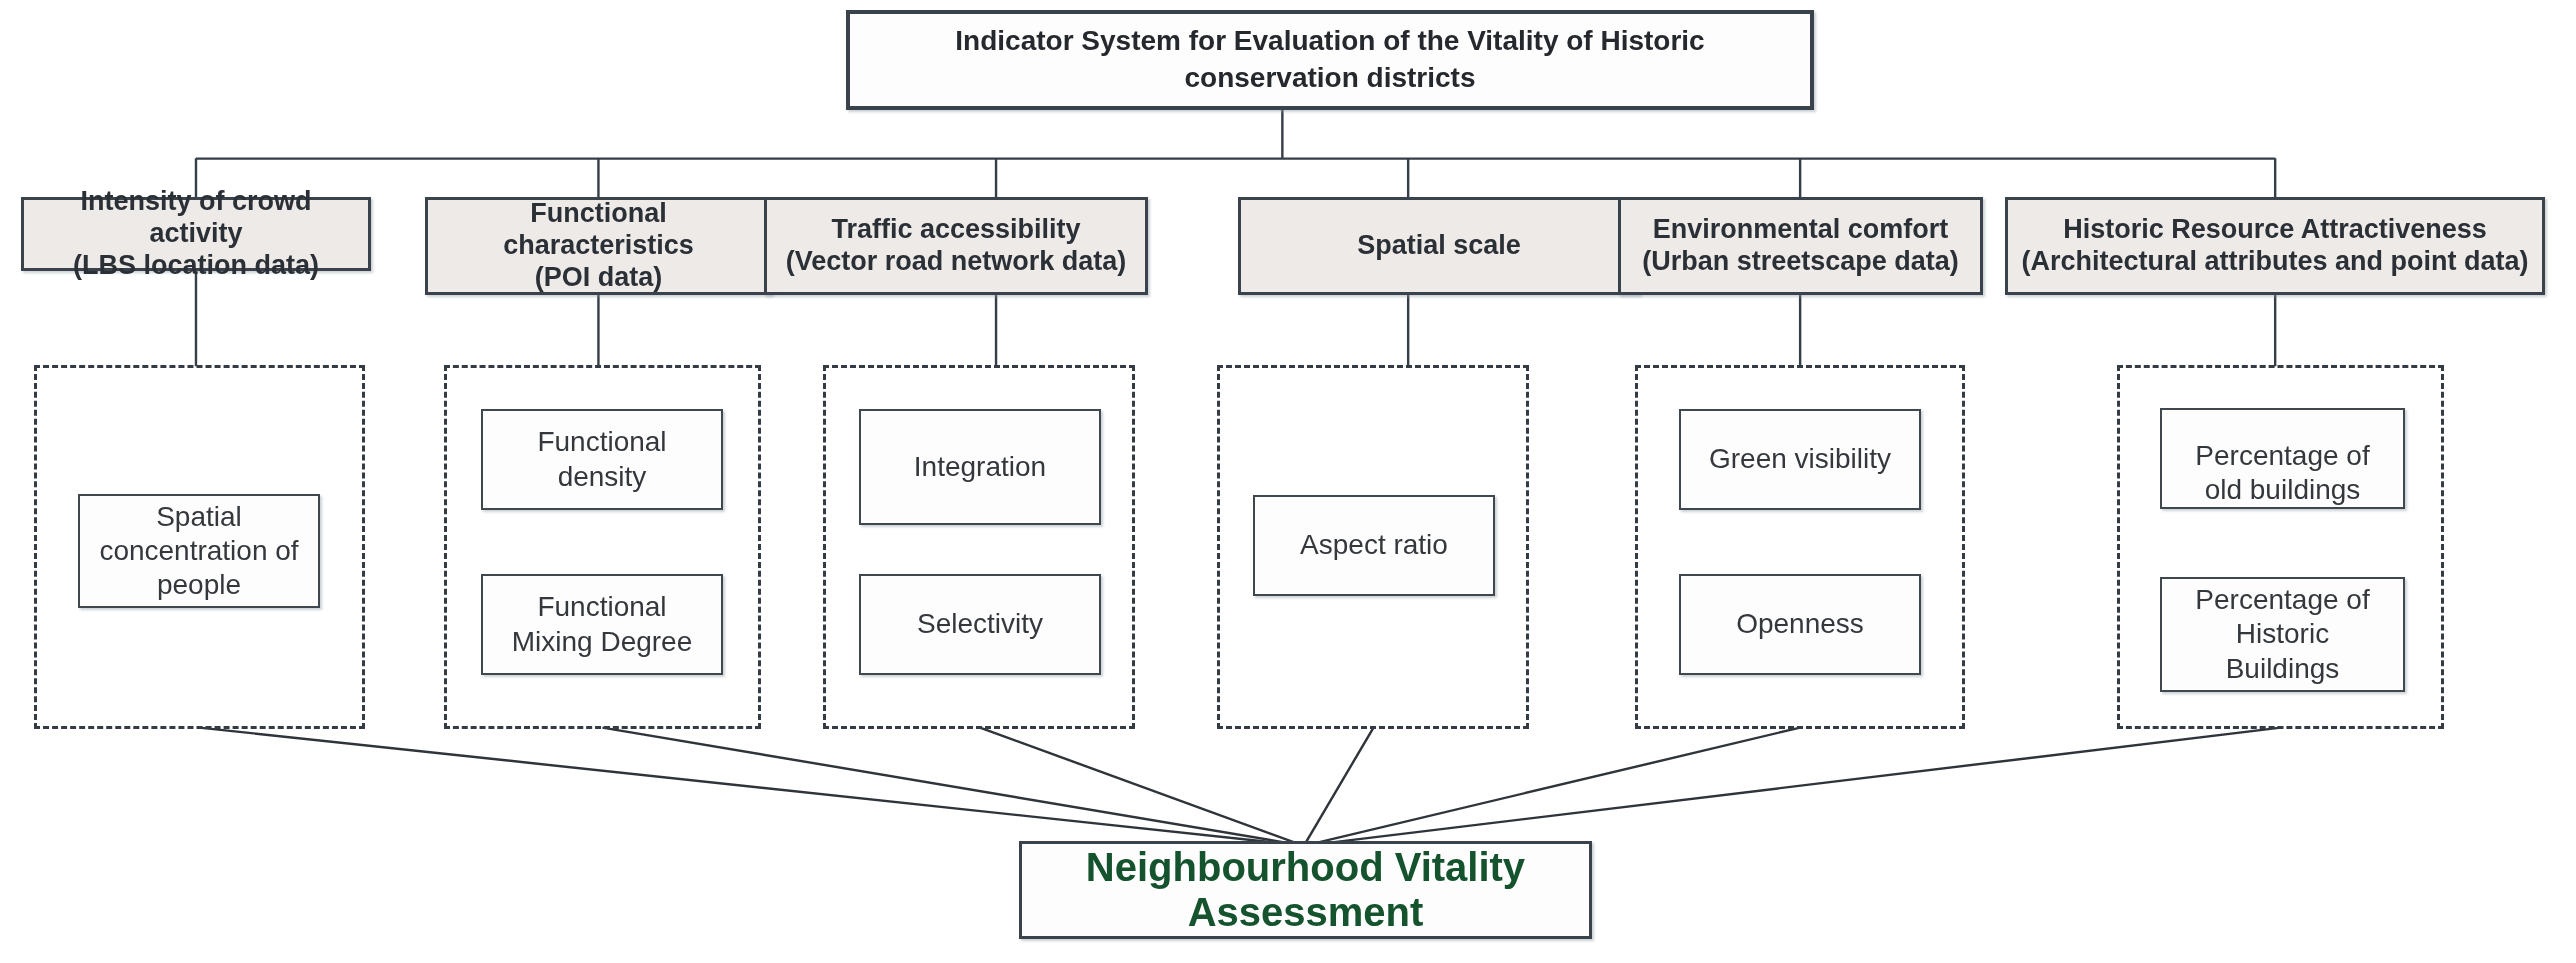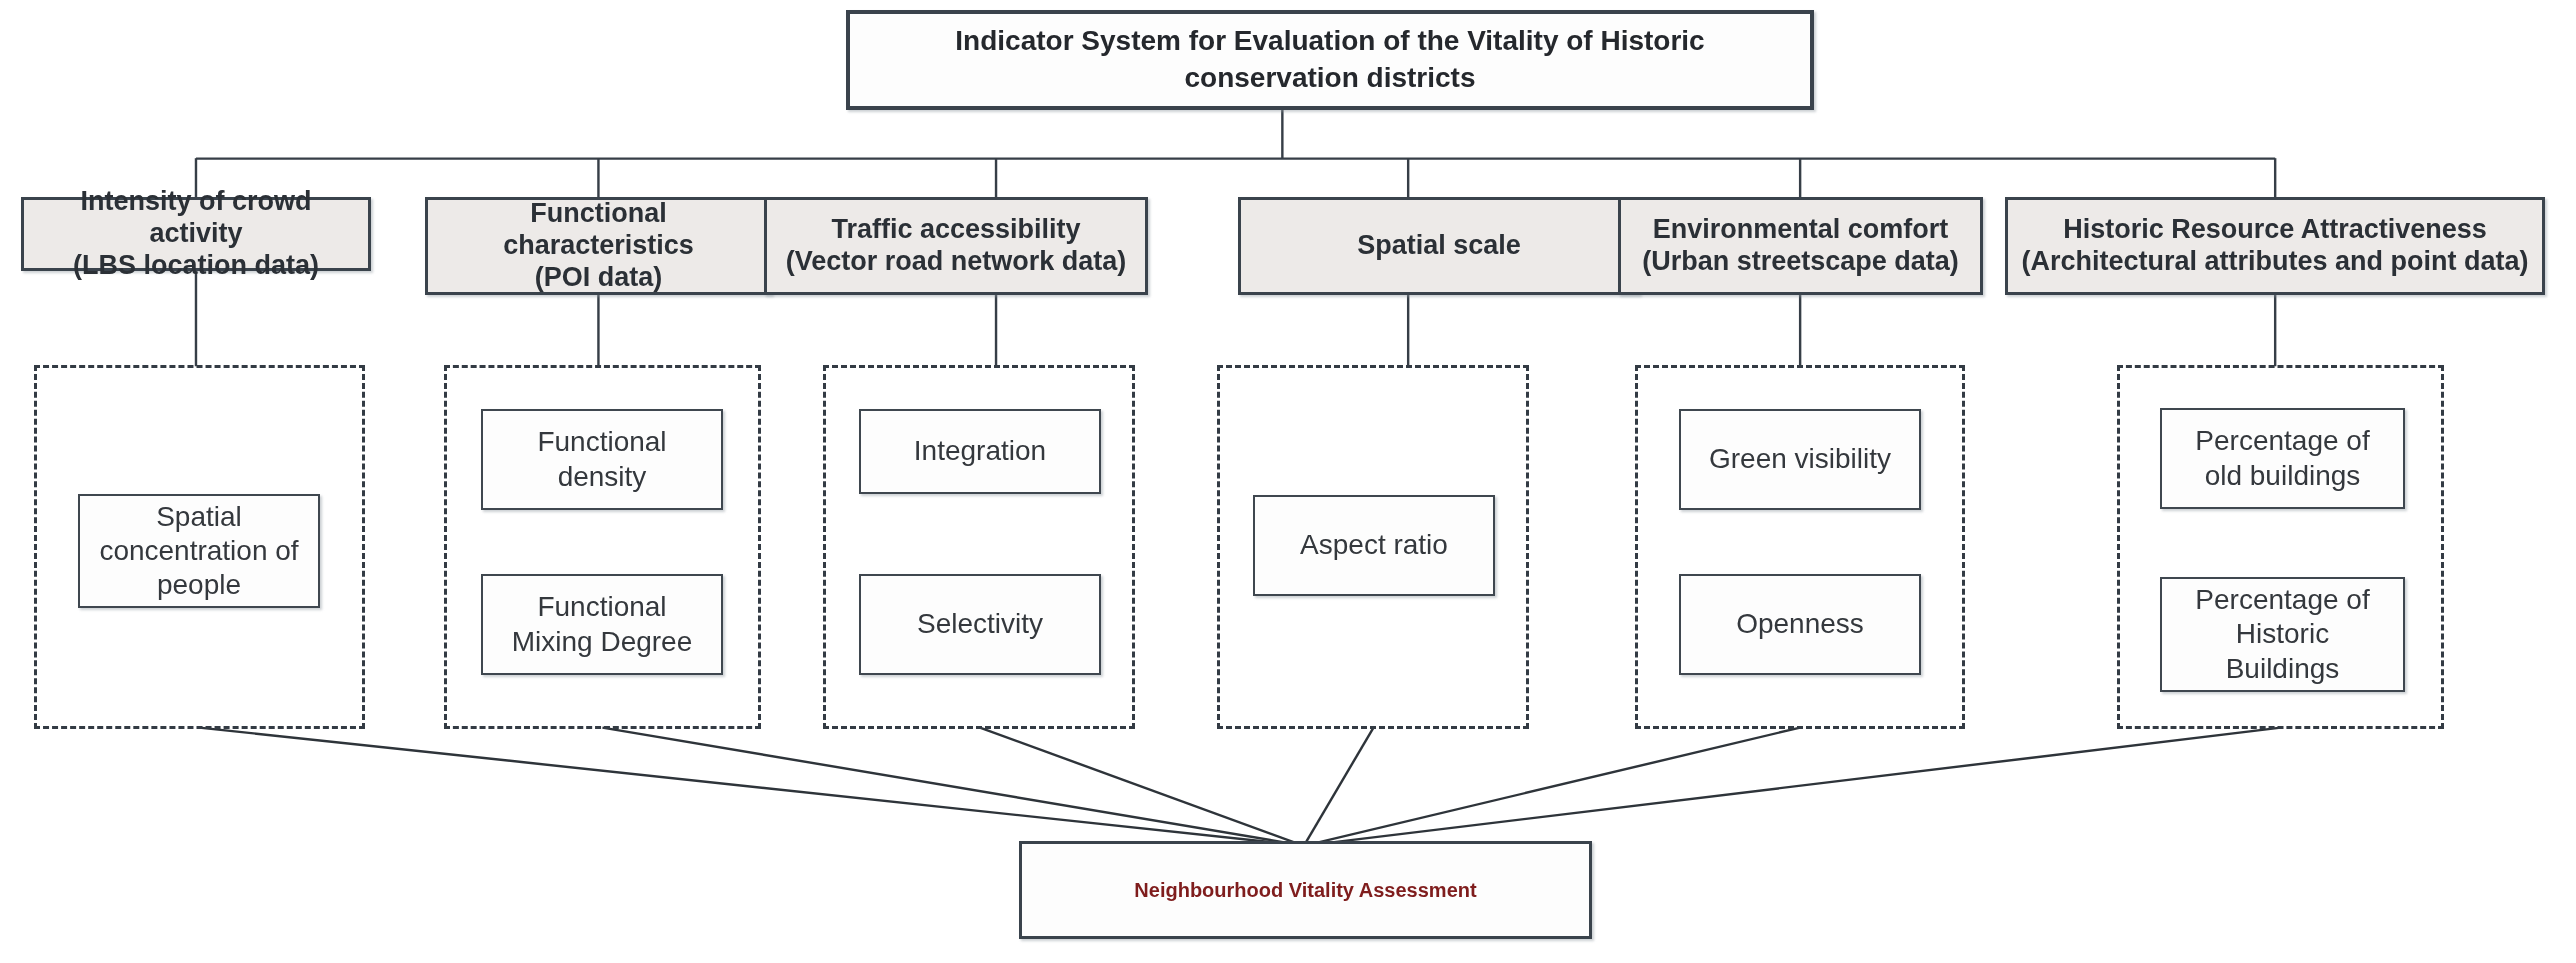--- a/index.html
+++ b/index.html
@@ -12,21 +12,21 @@
        display:flex;flex-direction:column;align-items:center;justify-content:center;
        text-align:center;box-shadow:1.6px 2.4px 2.4px rgba(145,152,160,0.45);}
   .title{border:4px solid #3A434C;font-weight:bold;font-size:28px;line-height:1.32;
          color:#25282D;padding:0 24px;}
   .cat{border:3.2px solid #3A434C;background:#EDEAE8;font-weight:bold;font-size:27px;
        line-height:1.18;color:#2B3036;padding:0 13px;}
   .cat span{display:block;width:100%;}
   .dash{position:absolute;box-sizing:border-box;border:3.2px dashed #333B44;background:transparent;z-index:2;}
   .ind{border:2.4px solid #3F474F;font-size:28px;line-height:1.22;color:#34383D;z-index:3;}
   .ind .txt{display:inline-block;max-width:213px;}
-  .assess{border:3.2px solid #3A434C;font-weight:bold;font-size:20px;color:#7f1d1d;padding:0 12px;}
+  .assess{border:3.2px solid #3A434C;font-weight:bold;font-size:40px;color:#14532d;padding:0 12px;}
 </style>
 </head>
 <body>
 
 <div id="canvas">
 
   <svg id="wires" width="2576" height="964" viewBox="0 0 3194 1195">
     <g stroke="#363E47" stroke-width="3" fill="none">
       <path d="M1590 128 V197"></path>
       <path d="M243 196.5 H2821"></path>
@@ -86,39 +86,39 @@
     <span class="txt">Spatial concentration of people</span>
   </div>
 
   <div class="box ind" style="left:481px;top:409px;width:242px;height:101px;">
     <span class="txt">Functional density</span>
   </div>
   <div class="box ind" style="left:481px;top:574px;width:242px;height:101px;">
     <span class="txt">Functional Mixing Degree</span>
   </div>
 
-  <div class="box ind" style="left:859px;top:409px;width:242px;height:85px;">
+  <div class="box ind" style="left:859px;top:409px;width:242px;height:116px;">
     <span class="txt">Integration</span>
   </div>
   <div class="box ind" style="left:859px;top:574px;width:242px;height:101px;">
     <span class="txt">Selectivity</span>
   </div>
 
   <div class="box ind" style="left:1253px;top:495px;width:242px;height:101px;">
     <span class="txt">Aspect ratio</span>
   </div>
 
   <div class="box ind" style="left:1679px;top:409px;width:242px;height:101px;">
     <span class="txt">Green visibility</span>
   </div>
   <div class="box ind" style="left:1679px;top:574px;width:242px;height:101px;">
     <span class="txt">Openness</span>
   </div>
 
-  <div class="box ind" style="left:2160px;top:408px;width:245px;height:101px;">
+  <div class="box ind" style="left:2160px;top:408px;width:245px;height:101px;justify-content:flex-end;">
     <span class="txt">Percentage of old buildings</span>
   </div>
   <div class="box ind" style="left:2160px;top:577px;width:245px;height:115px;">
     <span class="txt">Percentage of Historic Buildings</span>
   </div>
 
   <div class="box assess" style="left:1019px;top:841px;width:573px;height:98px;">
     <span>Neighbourhood Vitality Assessment</span>
   </div>
 

